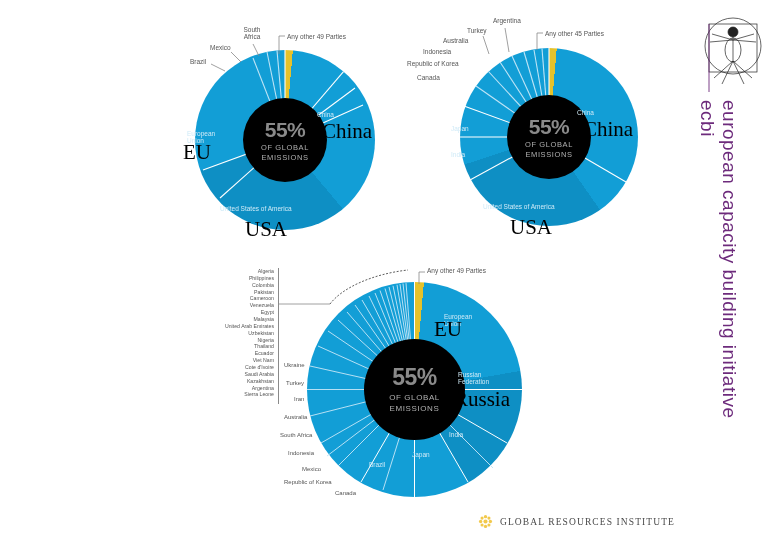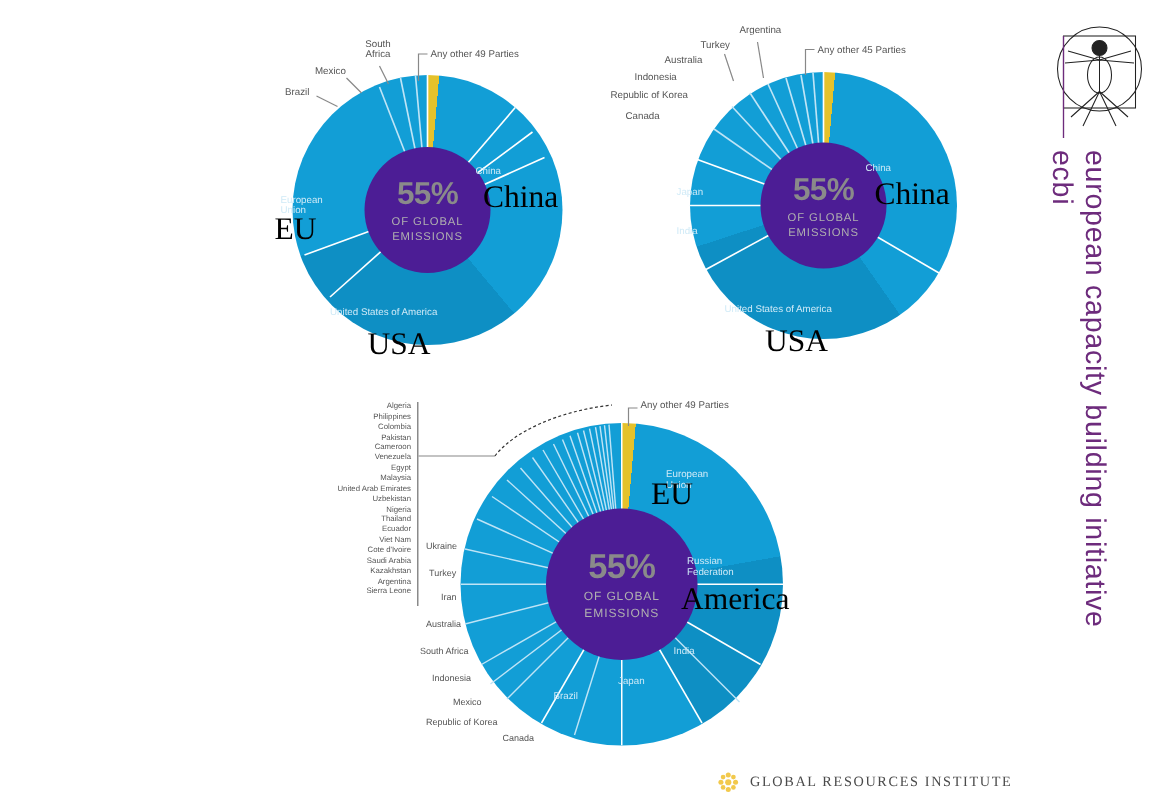--- a/index.html
+++ b/index.html
@@ -7,21 +7,21 @@
     width:780px;height:540px;background:#ffffff;overflow:hidden;
     font-family:"Liberation Sans",sans-serif;position:relative;
   }
   .slide{position:absolute;inset:0;}
 
   
   .chart{position:absolute;}
   .donut-wrap{position:absolute;}
   .donut{position:absolute;border-radius:50%;}
   .hole{
-    position:absolute;border-radius:50%;background:#4c1d95;
+    position:absolute;border-radius:50%;background:#000000;
     display:flex;flex-direction:column;align-items:center;justify-content:center;
     text-align:center;line-height:1;
   }
   .pct{color:#8a8a8a;font-weight:bold;letter-spacing:-0.5px;}
   .sub{color:#b0b0b0;letter-spacing:0.6px;}
 
   
   .spokes{position:absolute;left:0;top:0;}
 
   
@@ -266,21 +266,21 @@
     <div class="cl" style="left:62px;top:217px;font-size:6px;">Republic of Korea</div>
     <div class="cl" style="left:113px;top:228px;font-size:6px;">Canada</div>
 
     <div class="sl" style="left:222px;top:52px;font-size:6.5px;width:36px;white-space:normal;">European Union</div>
     <div class="sl" style="left:236px;top:110px;font-size:6.5px;width:40px;white-space:normal;">Russian Federation</div>
     <div class="sl" style="left:227px;top:170px;font-size:6.5px;">India</div>
     <div class="sl" style="left:190px;top:190px;font-size:6.5px;">Japan</div>
     <div class="sl" style="left:147px;top:200px;font-size:6.5px;">Brazil</div>
 
     <div class="ov" style="left:212px;top:55px;font-size:21px;">EU</div>
-    <div class="ov" style="left:232px;top:125px;font-size:21px;">America</div>
+    <div class="ov" style="left:232px;top:125px;font-size:21px;">Russia</div>
   </div>
 
   <div class="wri" style="left:478px;top:514px;">
     <svg width="15" height="15" viewBox="0 0 24 24">
       <g fill="#F2C94C">
         <circle cx="12" cy="12" r="3.3"></circle>
         <circle cx="12" cy="4.2" r="2.7"></circle>
         <circle cx="12" cy="19.8" r="2.7"></circle>
         <circle cx="4.2" cy="12" r="2.7"></circle>
         <circle cx="19.8" cy="12" r="2.7"></circle>

